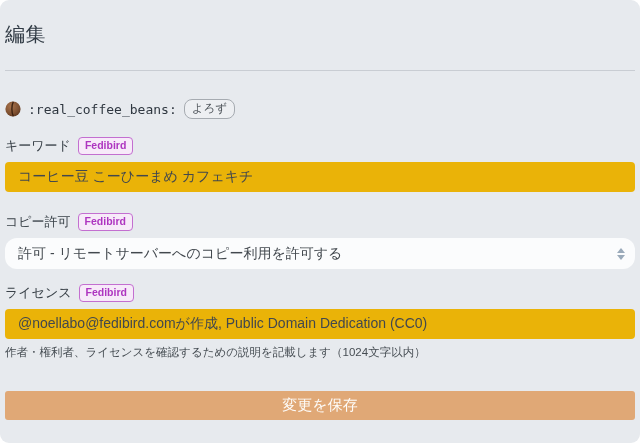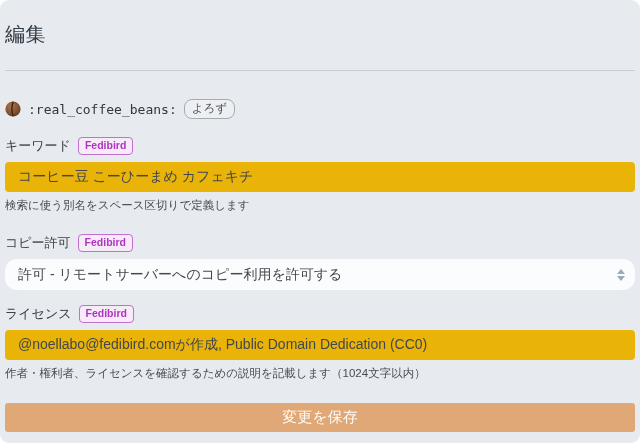--- a/index.html
+++ b/index.html
@@ -126,21 +126,21 @@
   .select-arrows .tri-down {
     width: 0; height: 0;
     border-left: 4.5px solid transparent;
     border-right: 4.5px solid transparent;
     border-top: 5px solid #9aaaba;
   }
   .save-button {
     display: block;
     width: 100%;
     height: 29px;
-    margin-top: 22px;
+    margin-top: 31px;
     background: #e0a876;
     border: none;
     border-radius: 3px;
     color: #fdfbf8;
     font-size: 15px;
     font-family: "Liberation Sans", "DejaVu Sans", sans-serif;
     cursor: pointer;
   }
 </style>
 </head>
@@ -169,21 +169,20 @@
     <code class="shortcode">:real_coffee_beans:</code>
     <span class="category-chip">よろず</span>
   </div>
 
   <div class="field">
     <div class="label-row mt-label-1">
       <span class="field-label">キーワード</span>
       <span class="badge-fedibird">Fedibird</span>
     </div>
     <input class="text-input" type="text" value="コーヒー豆 こーひーまめ カフェキチ" style="">
-    <div class="hint">検索に使う別名をスペース区切りで定義します</div>
   </div>
 
   <div class="field">
     <div class="label-row mt-label-2">
       <span class="field-label">コピー許可</span>
       <span class="badge-fedibird">Fedibird</span>
     </div>
     <div class="select-box">
       <span>許可 - リモートサーバーへのコピー利用を許可する</span>
       <span class="select-arrows">

